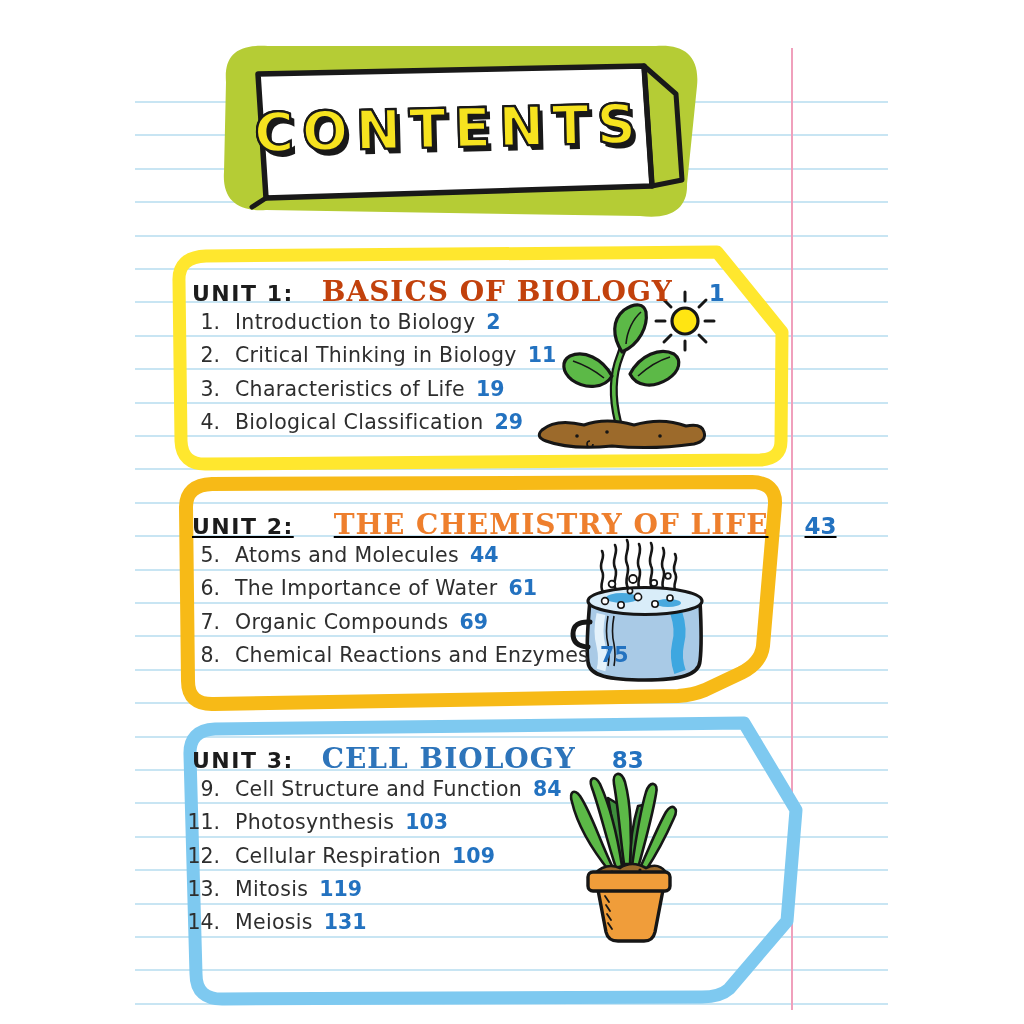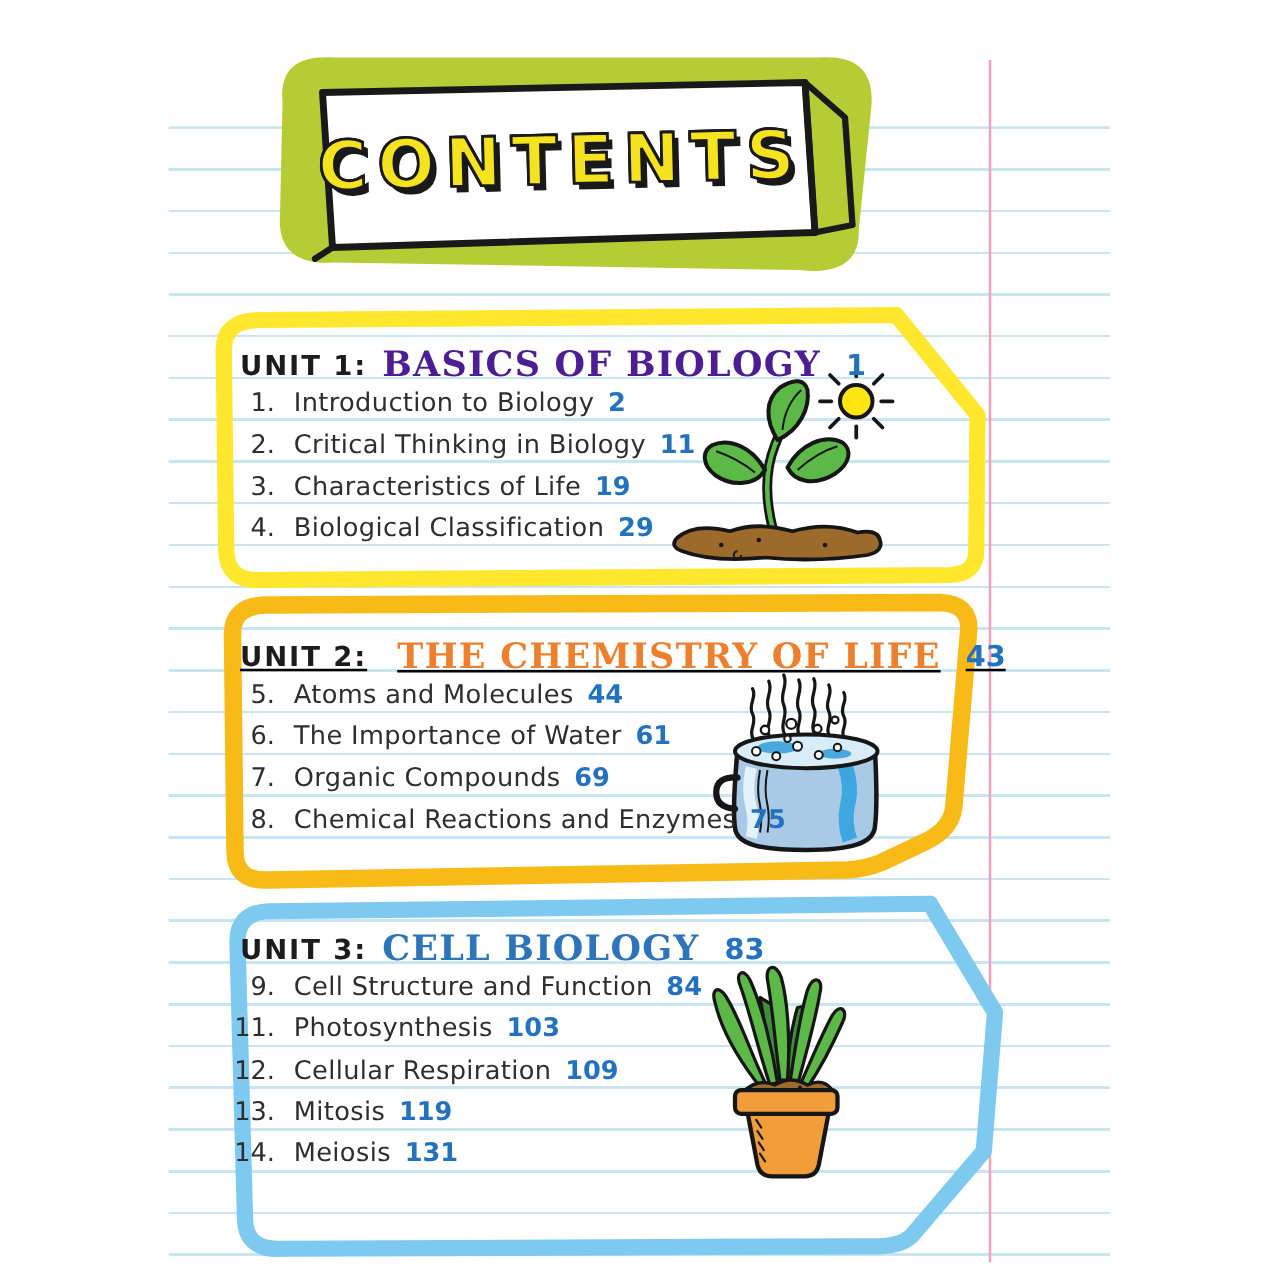--- a/index.html
+++ b/index.html
@@ -24,31 +24,31 @@
     display:flex;align-items:center;justify-content:center;
     transform:rotate(-1.4deg);
     font-family:"DejaVu Sans",sans-serif;font-weight:bold;font-size:54px;
     letter-spacing:8px;color:#f6e31f;white-space:nowrap;
     -webkit-text-stroke:2.2px #191919;
     text-shadow:4px 5px 0 #191919,-1px -1px 0 #191919,1px -1px 0 #191919,-1px 1px 0 #191919;
   }
   
   .unit-header{
     position:absolute;left:192px;height:36px;z-index:4;
-    display:flex;align-items:flex-end;white-space:nowrap;padding-bottom:2px;
+    display:flex;align-items:flex-end;white-space:nowrap;padding-bottom:2px;gap:16px;
   }
   .unit-label{
     font-family:"DejaVu Sans",sans-serif;font-weight:900;font-size:22px;
     letter-spacing:1.5px;color:#1c1c1c;margin-right:12px;
   }
   .unit-title{
     font-family:"DejaVu Serif",serif;font-weight:bold;font-size:28px;
     letter-spacing:1px;line-height:1;
   }
-  .u1 .unit-title{color:#4c1d95;}
+  .u1 .unit-title{color:#c2410c;}
   .u2 .unit-title{color:#ee7f2d;margin-left:12px;}
   .u3 .unit-title{color:#2d74ba;}
   .unit-page{
     font-family:"DejaVu Sans",sans-serif;font-weight:bold;font-size:23px;
     color:#2372c0;margin-left:20px;
   }
   
   .toc-list{position:absolute;left:186px;width:600px;z-index:4;}
   .toc-row{
     height:33.4px;display:flex;align-items:flex-end;padding-bottom:5px;

